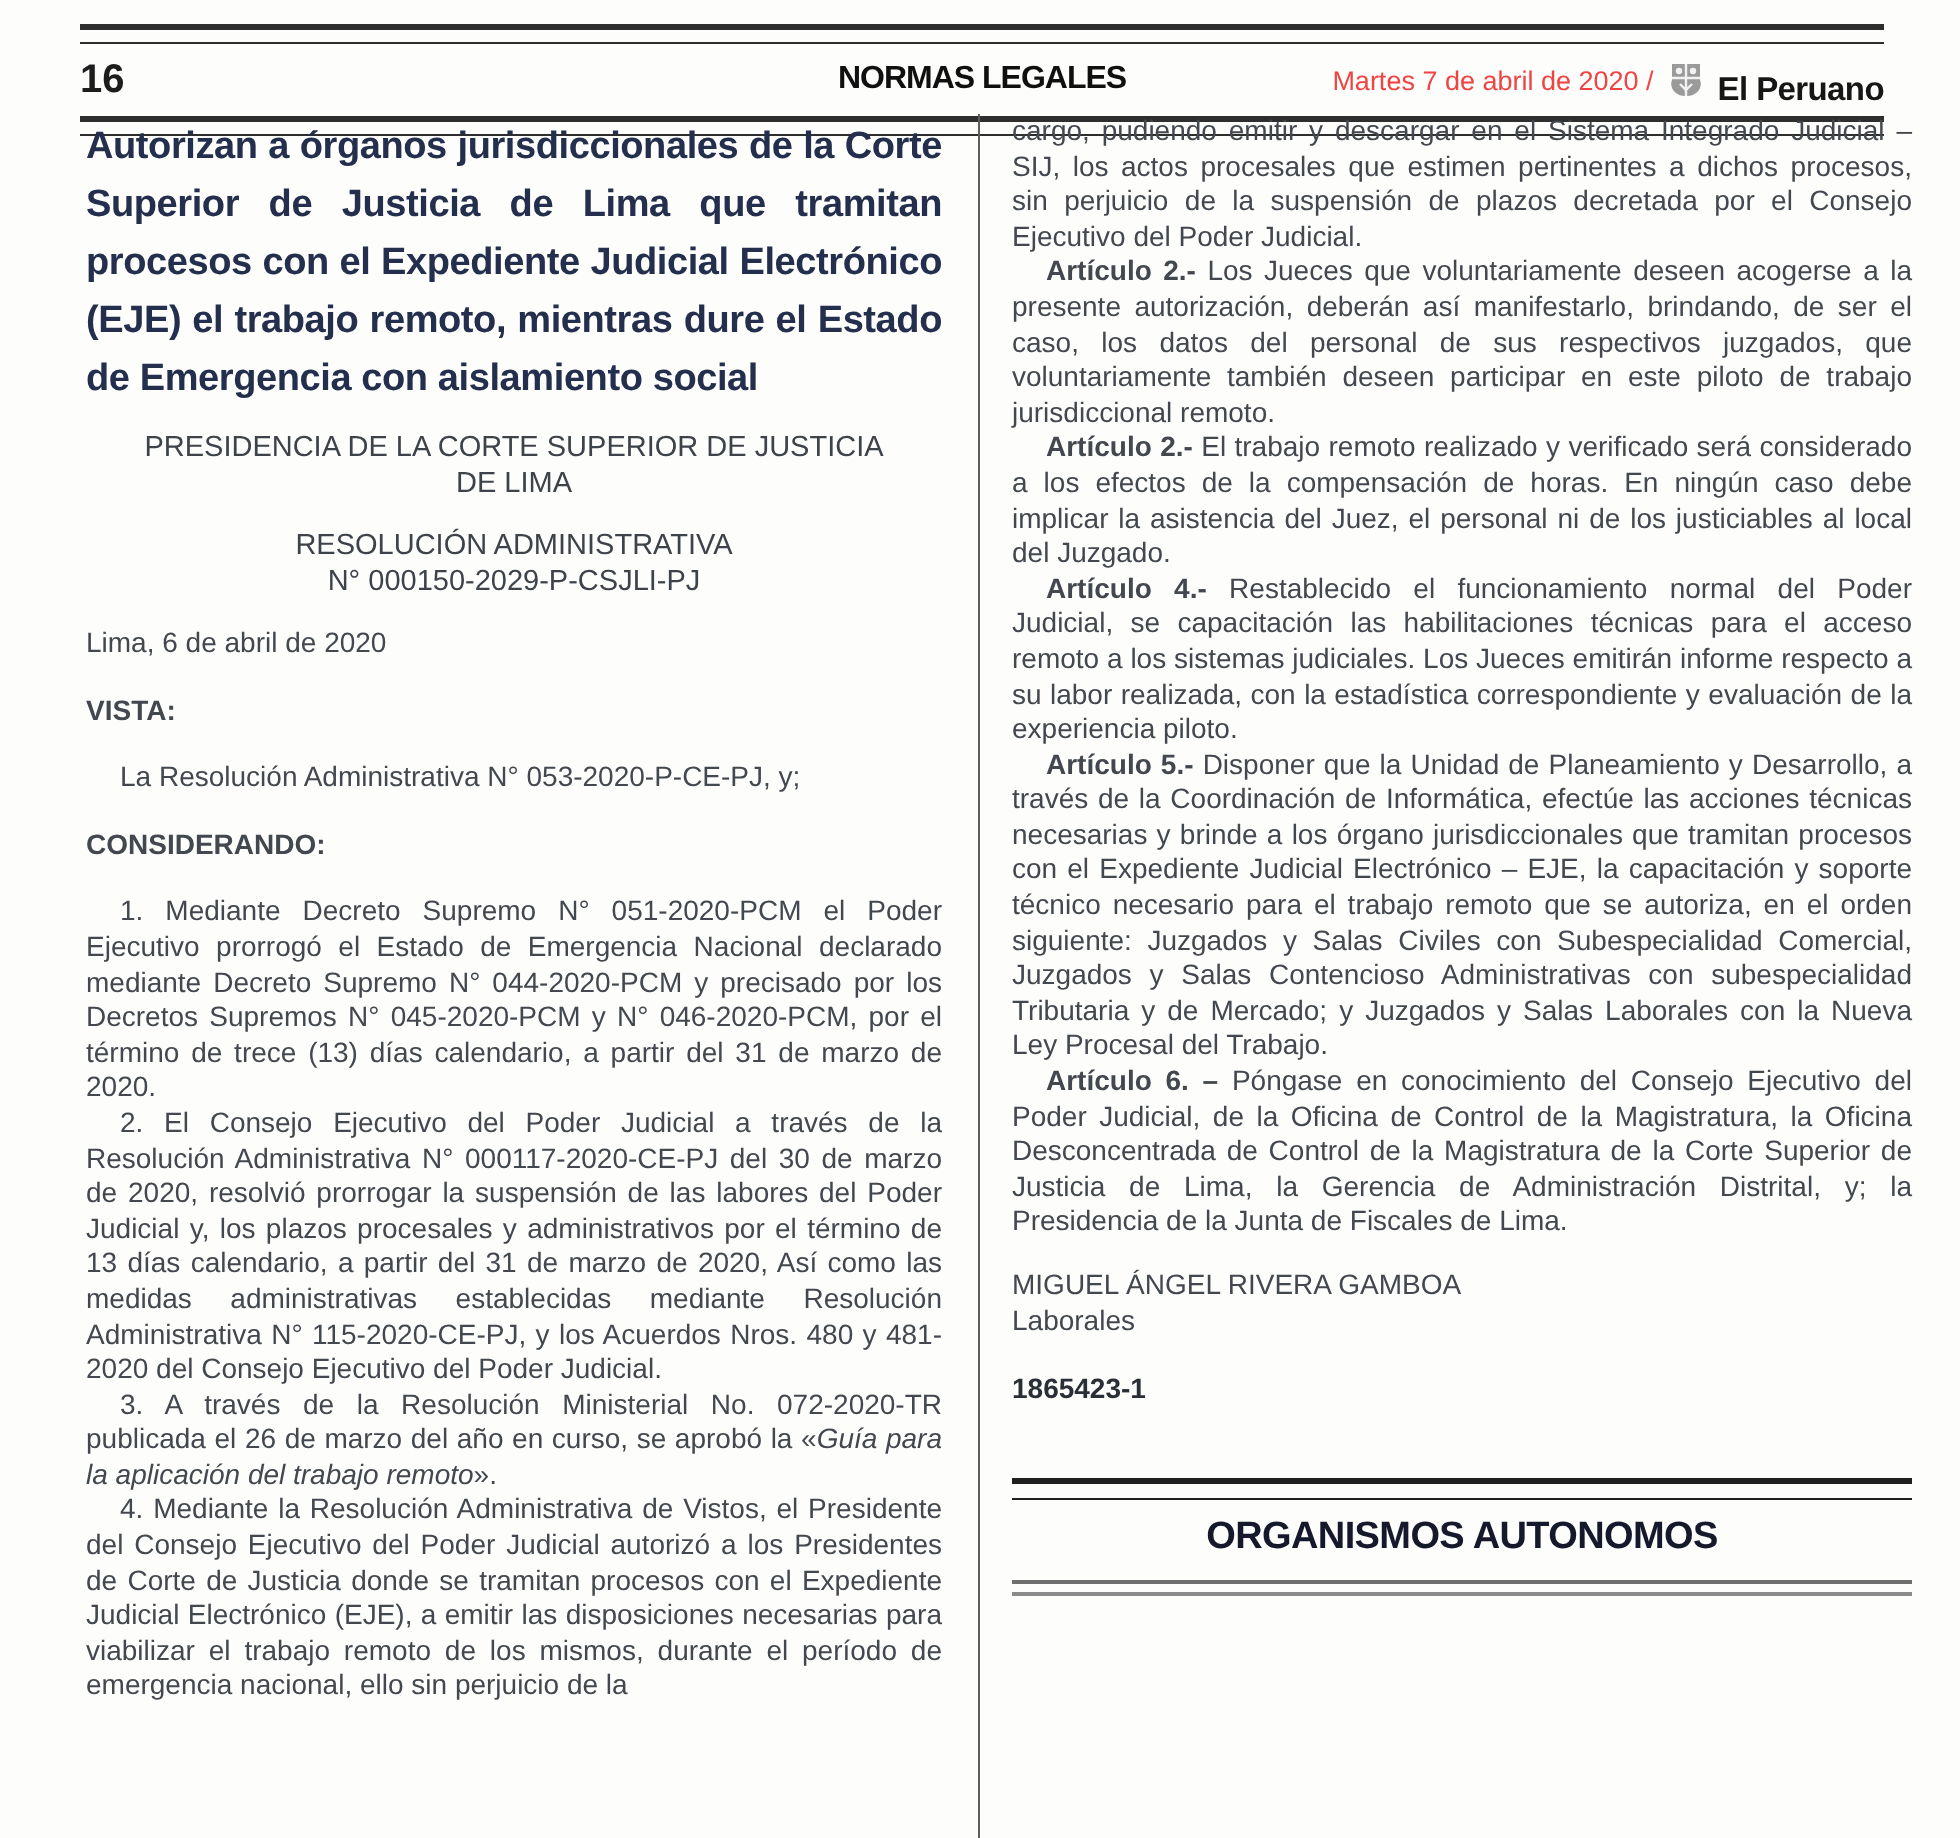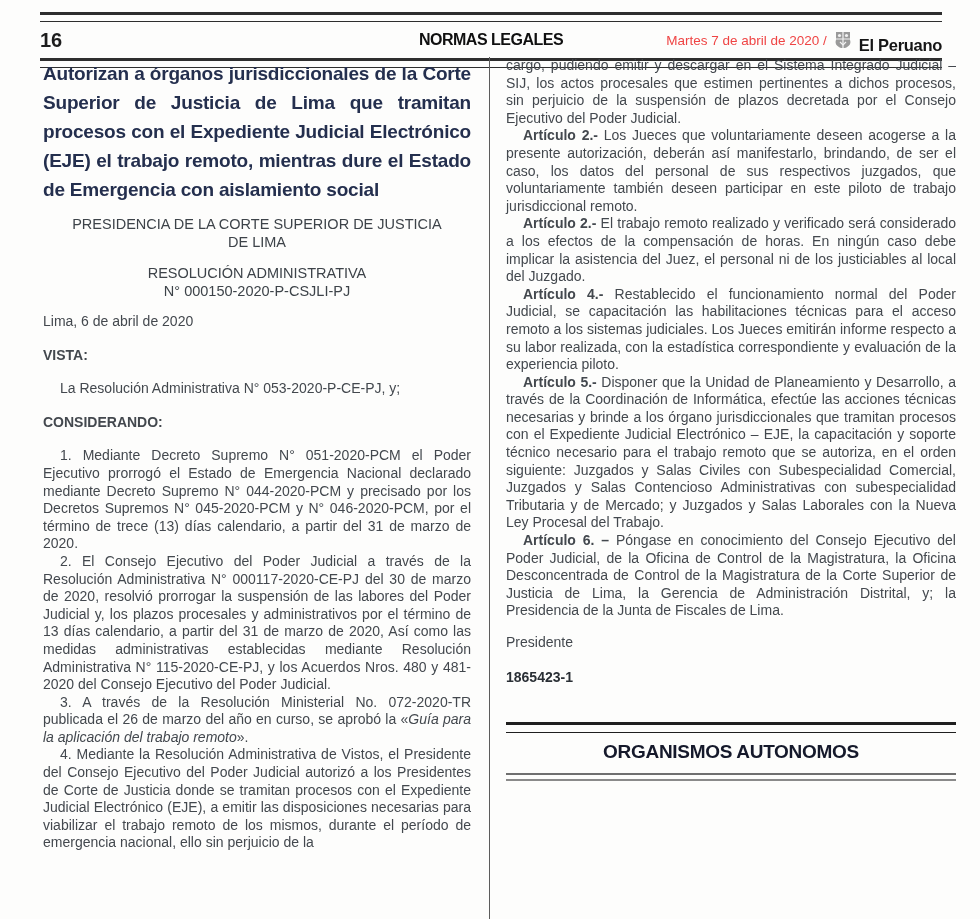--- a/index.html
+++ b/index.html
@@ -87,21 +87,21 @@
 
 <div class="col-divider"></div>
 
 <div class="col-left">
   <div class="doc-title">Autorizan a órganos jurisdiccionales de la Corte Superior de Justicia de Lima que tramitan procesos con el Expediente Judicial Electrónico (EJE) el trabajo remoto, mientras dure el Estado de Emergencia con aislamiento social</div>
 
   <div class="center-heading">PRESIDENCIA DE LA CORTE SUPERIOR DE JUSTICIA DE LIMA</div>
 
   <div class="center-heading res-heading">
     <div>RESOLUCIÓN ADMINISTRATIVA</div>
-    <div>N° 000150-2020-P-CSJLI-PJ</div>
+    <div>N° 000150-2029-P-CSJLI-PJ</div>
   </div>
 
   <p class="plain-line">Lima, 6 de abril de 2020</p>
 
   <p class="label-line">VISTA:</p>
 
   <p class="para vista-para">La Resolución Administrativa N° 053-2020-P-CE-PJ, y;</p>
 
   <p class="label-line">CONSIDERANDO:</p>
 
@@ -119,21 +119,22 @@
   <p class="para"><span class="lead">Artículo 2.-</span><span> El trabajo remoto realizado y verificado será considerado a los efectos de la compensación de horas. En ningún caso debe implicar la asistencia del Juez, el personal ni de los justiciables al local del Juzgado.</span></p>
 
   <p class="para"><span class="lead">Artículo 4.-</span><span> Restablecido el funcionamiento normal del Poder Judicial, se capacitación las habilitaciones técnicas para el acceso remoto a los sistemas judiciales. Los Jueces emitirán informe respecto a su labor realizada, con la estadística correspondiente y evaluación de la experiencia piloto.</span></p>
 
   <p class="para"><span class="lead">Artículo 5.-</span><span> Disponer que la Unidad de Planeamiento y Desarrollo, a través de la Coordinación de Informática, efectúe las acciones técnicas necesarias y brinde a los órgano jurisdiccionales que tramitan procesos con el Expediente Judicial Electrónico – EJE, la capacitación y soporte técnico necesario para el trabajo remoto que se autoriza, en el orden siguiente: Juzgados y Salas Civiles con Subespecialidad Comercial, Juzgados y Salas Contencioso Administrativas con subespecialidad Tributaria y de Mercado; y Juzgados y Salas Laborales con la Nueva Ley Procesal del Trabajo.</span></p>
 
   <p class="para"><span class="lead">Artículo 6. –</span><span> Póngase en conocimiento del Consejo Ejecutivo del Poder Judicial, de la Oficina de Control de la Magistratura, la Oficina Desconcentrada de Control de la Magistratura de la Corte Superior de Justicia de Lima, la Gerencia de Administración Distrital, y; la Presidencia de la Junta de Fiscales de Lima.</span></p>
 
 
   <div class="signer">
-    <div>Presidente</div>
+    <div>MIGUEL ÁNGEL RIVERA GAMBOA</div>
+    <div>Laborales</div>
   </div>
 
   <p class="ref-code">1865423-1</p>
 
   <div class="section-banner">
     <div class="banner-rule-top"></div>
     <div class="banner-title">ORGANISMOS AUTONOMOS</div>
     <div class="banner-rule-bottom"></div>
   </div>
 </div>

